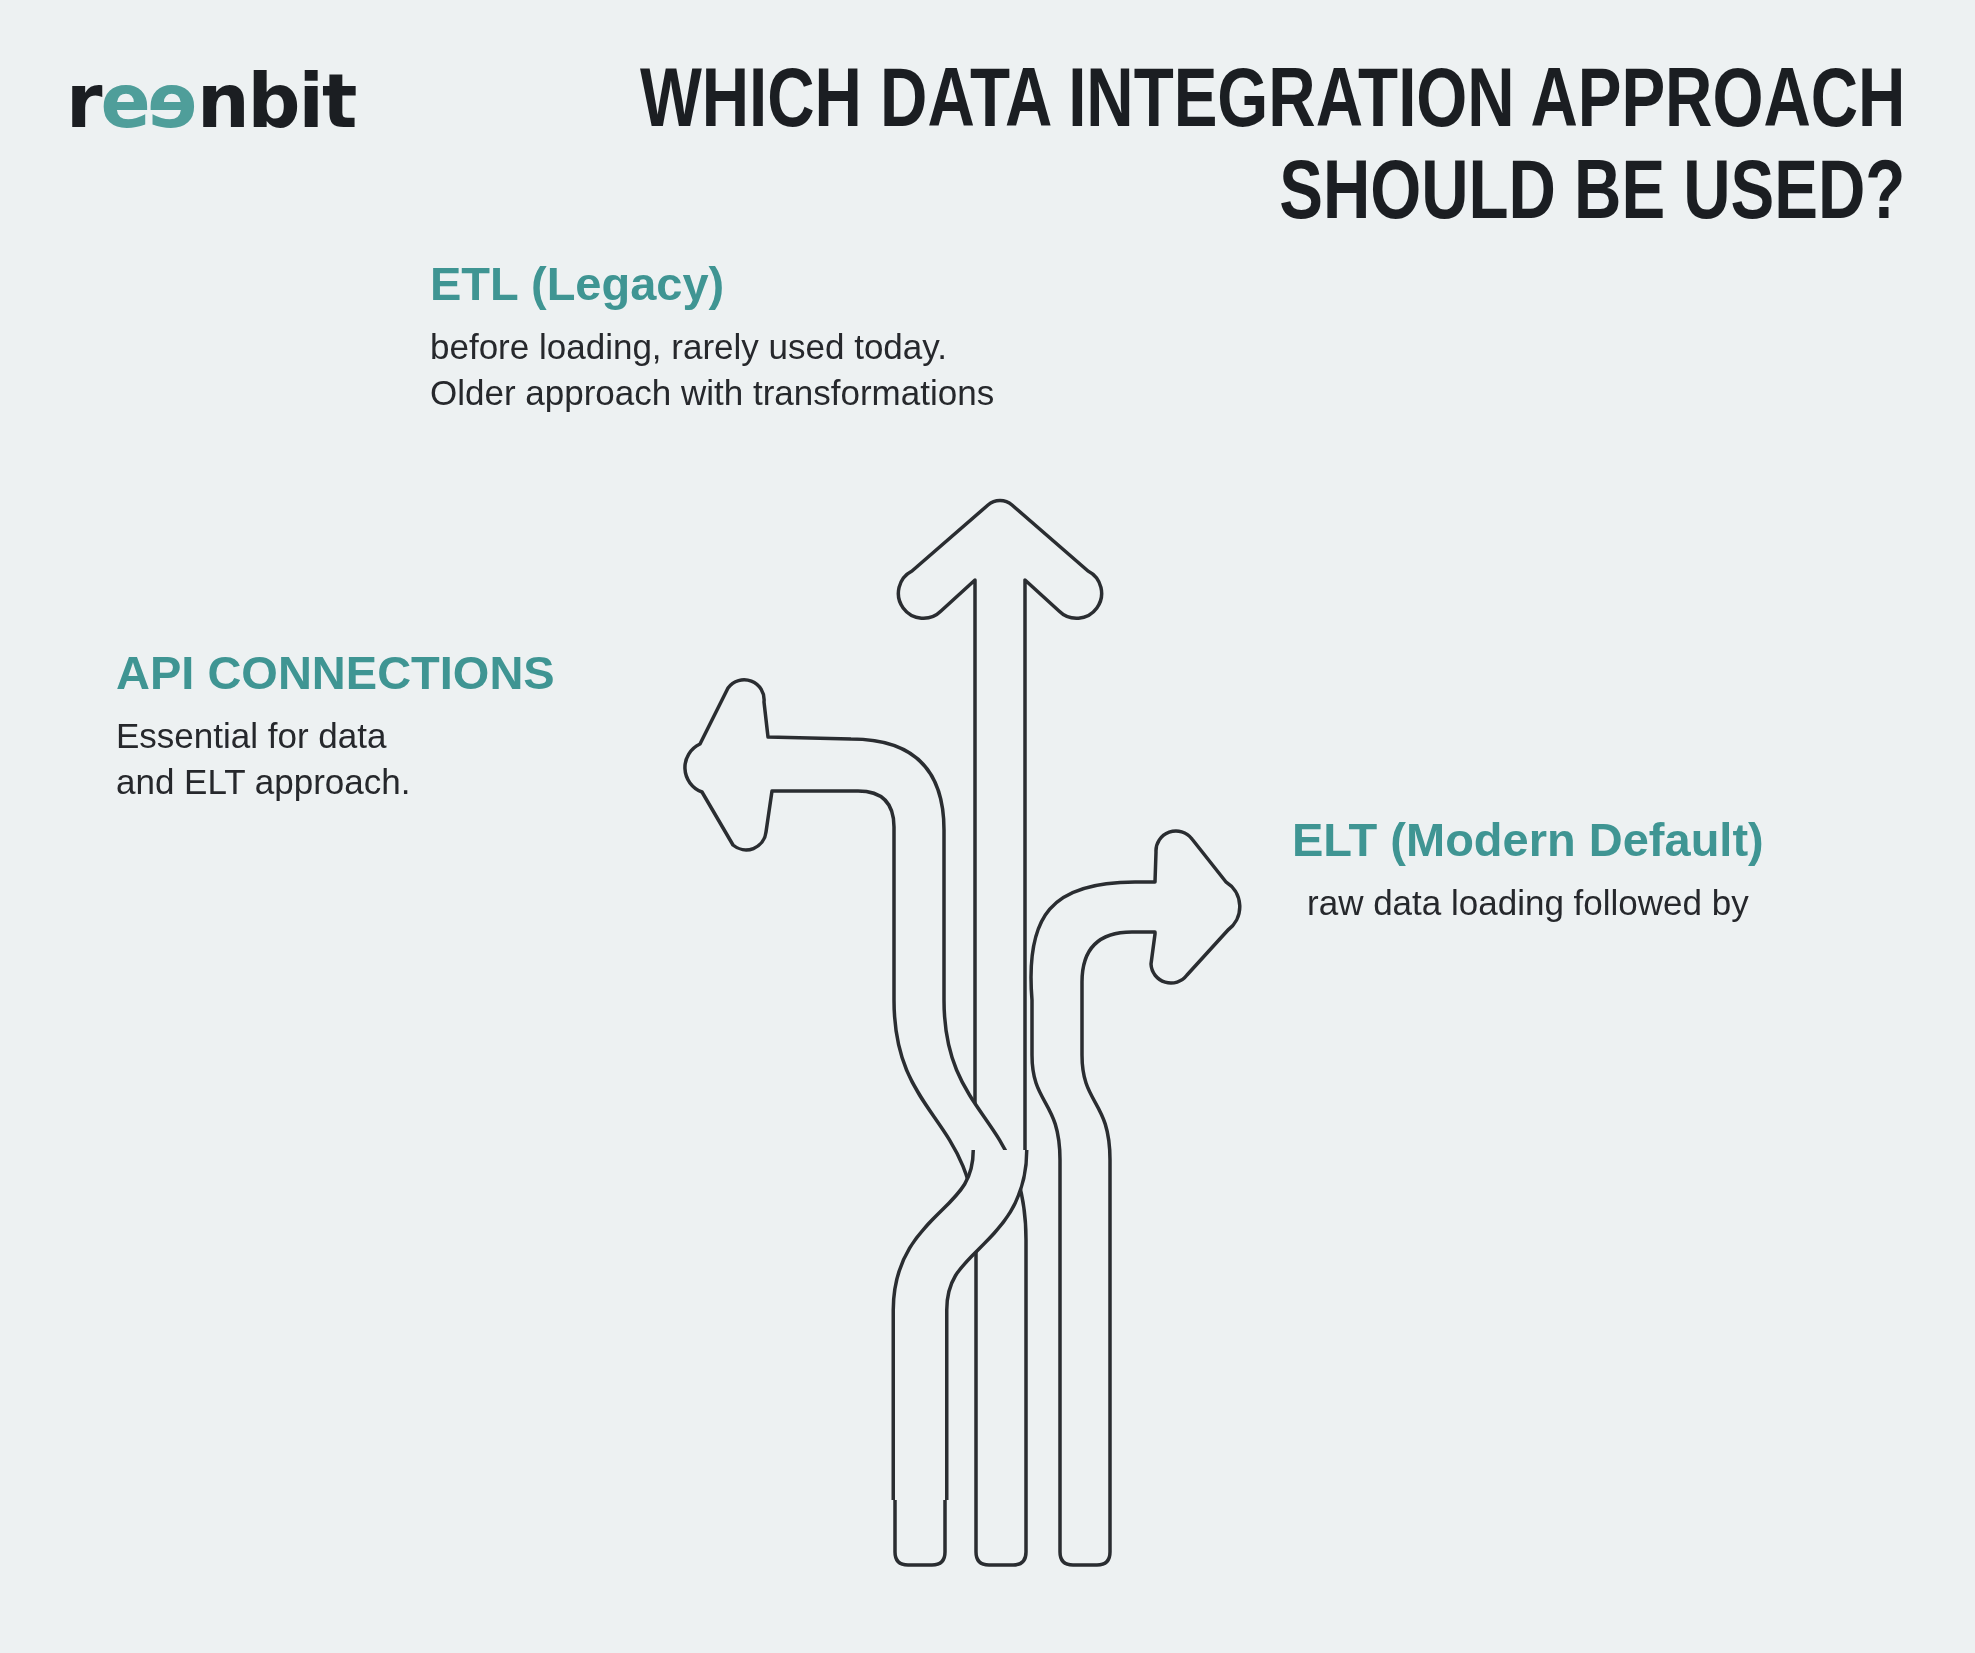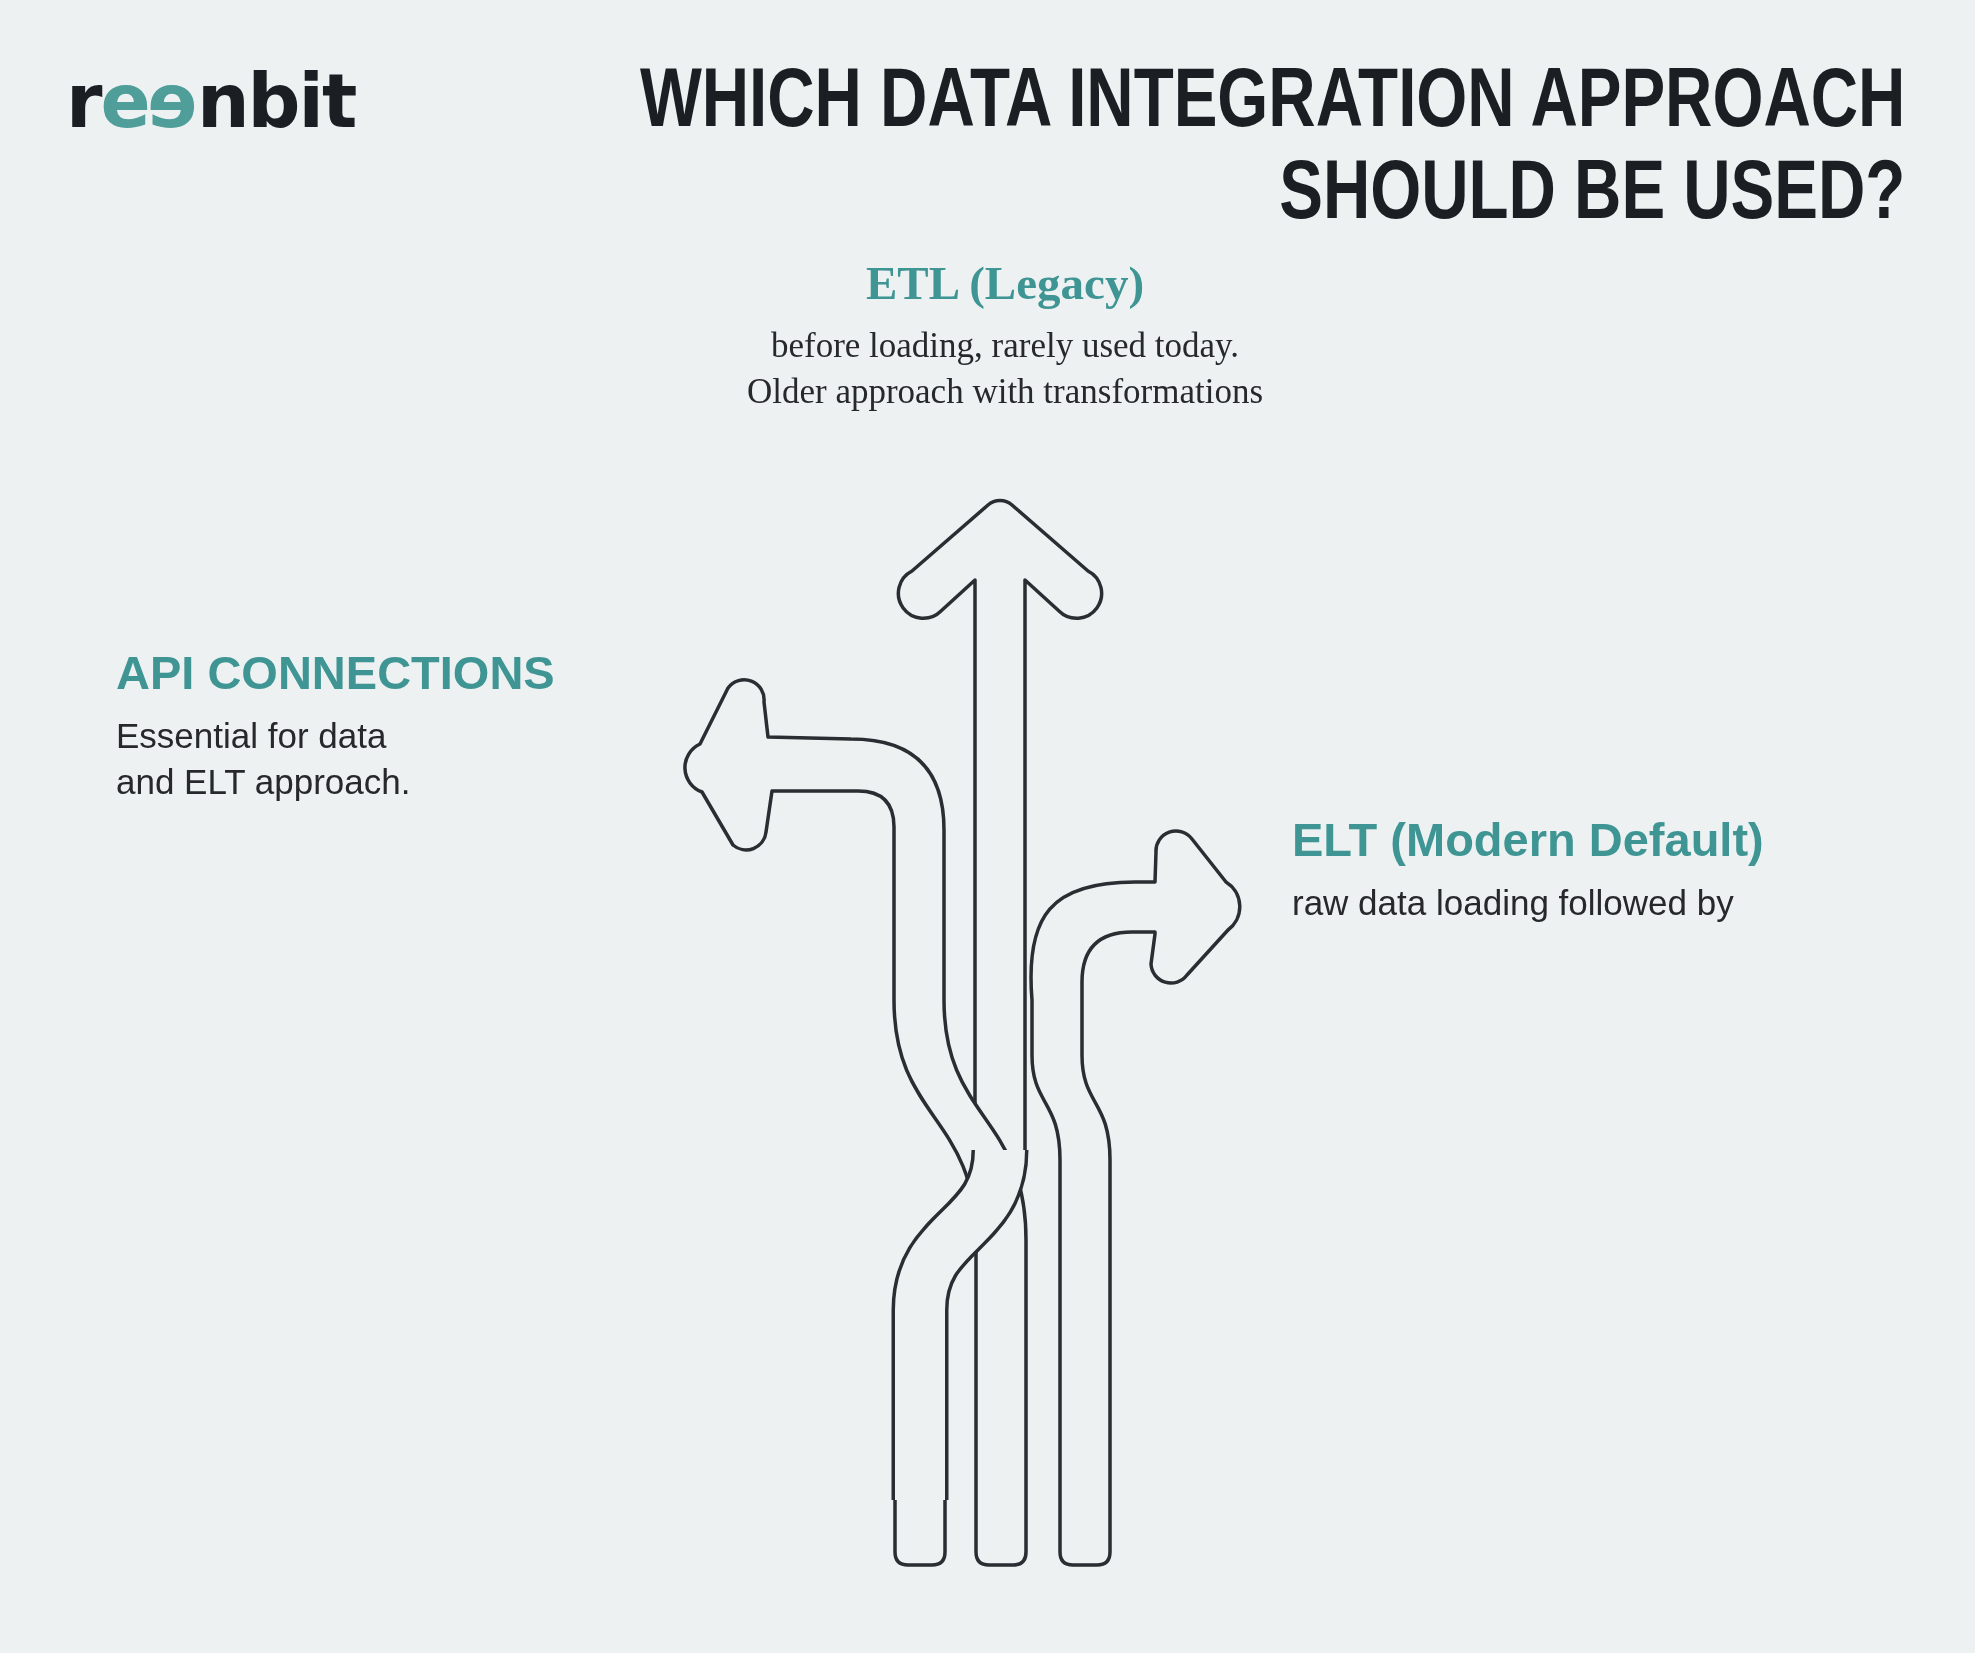--- a/index.html
+++ b/index.html
@@ -56,23 +56,23 @@
     letter-spacing: 0px;
     white-space: nowrap;
   }
   .section .desc {
     margin-top: 13px;
     font-size: 35px;
     line-height: 46px;
     color: var(--text);
     white-space: nowrap;
   }
-  .sec-etl { left: 430px; top: 256px; width: 1150px; text-align: center; font-family: Liberation Serif, serif; }
+  .sec-etl { left: 430px; top: 256px; width: 1150px; text-align: left; }
   .sec-api { left: 116px; top: 645px; text-align: left; }
-  .sec-elt { left: 1292px; top: 812px; text-align: left; }
+  .sec-elt { left: 1292px; top: 812px; text-align: center; }
 </style>
 </head>
 <body>
 
 <div class="canvas">
 
   <svg class="graphic-svg" viewBox="0 0 1975 1653" aria-hidden="true">
 
     <path d="M 975 580
          L 941 611 A 25 25 0 1 1 912 571

